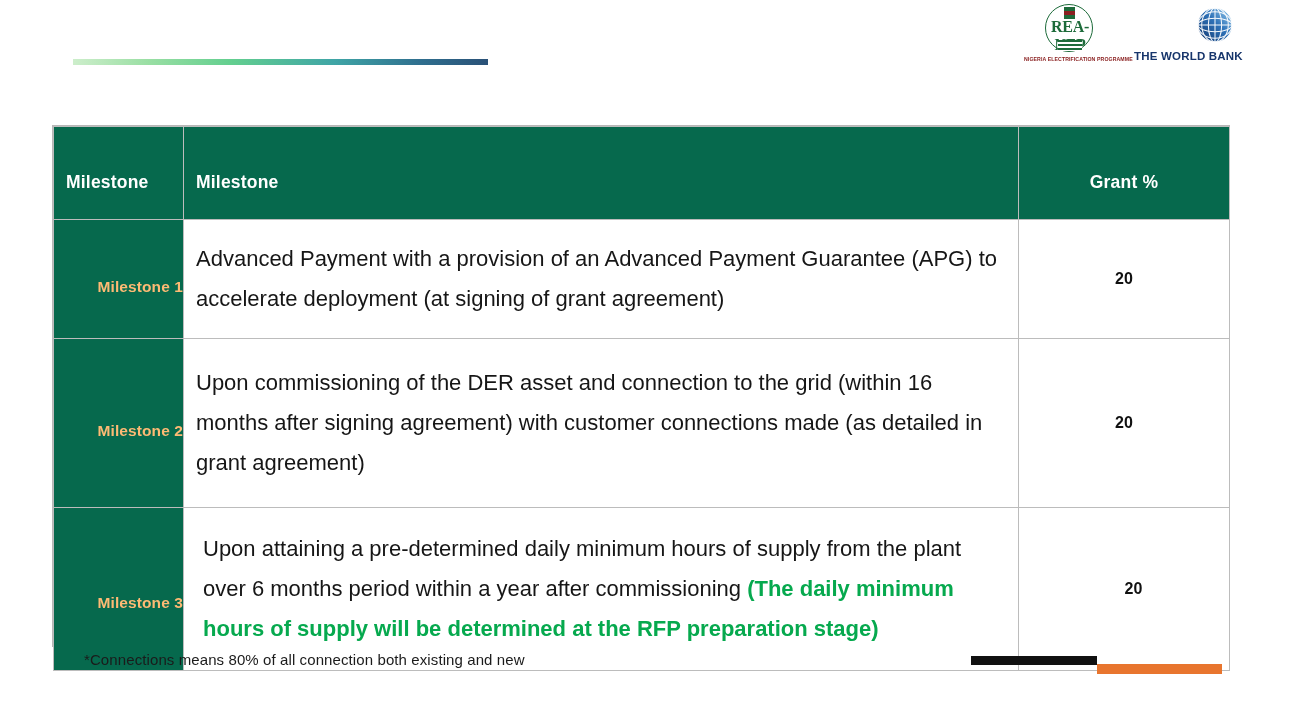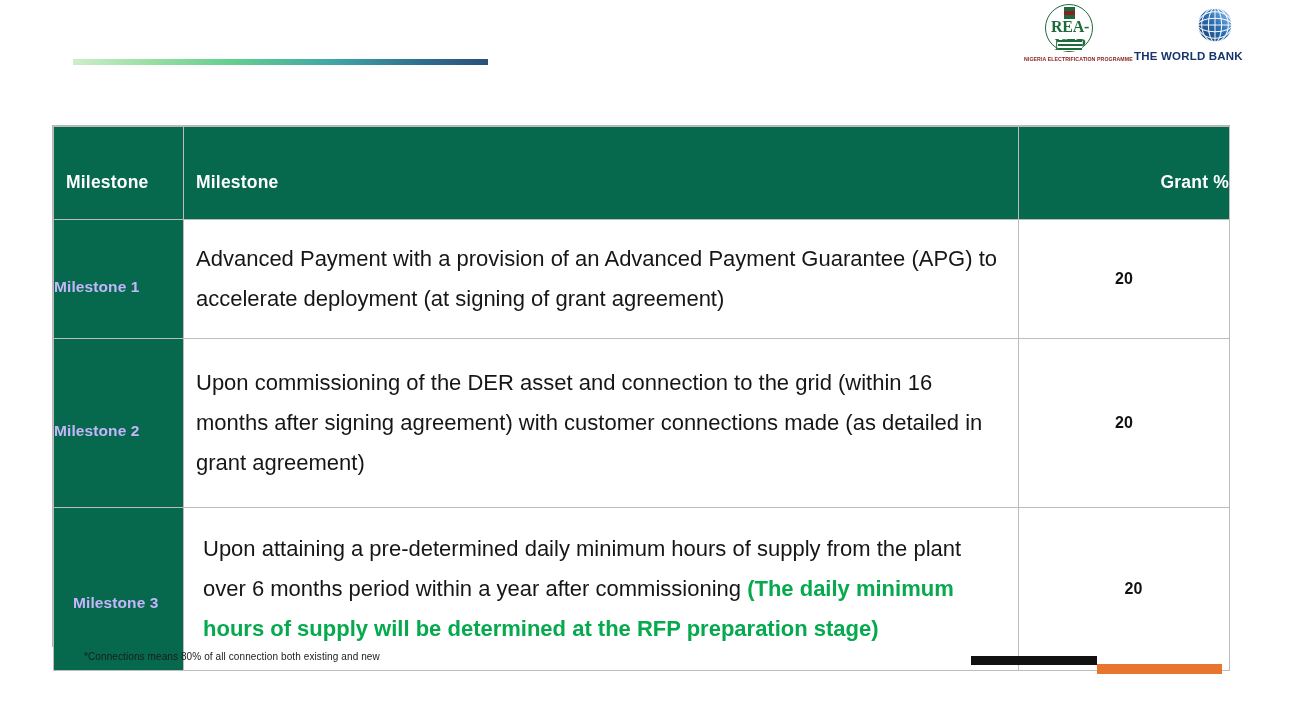--- a/index.html
+++ b/index.html
@@ -158,30 +158,30 @@
     font-size: 17.5px;
     font-weight: bold;
     letter-spacing: 0.2px;
   }
   th.h-milestone, th.h-activity {
     text-align: left;
     padding-left: 12px;
     padding-top: 18px;
   }
   th.h-grant {
-    text-align: right;
+    text-align: center;
     padding-top: 18px;
   }
 
   td.cell-milestone {
     background: #06694d;
-    color: #c4b5fd;
+    color: #fdba74;
     font-size: 15.5px;
     font-weight: bold;
-    text-align: left;
+    text-align: right;
     letter-spacing: 0.1px;
   }
   td.cell-activity {
     background: #ffffff;
     color: #161616;
     font-size: 22px;
     line-height: 1.82;
     padding: 0 14px 0 12px;
     text-align: left;
   }
@@ -203,21 +203,21 @@
 
   
   td.cell-milestone .ms-label { display: block; position: relative; top: 8px; }
   tr.row-3 td.cell-milestone .ms-label { top: 14px; }
 
   
   .footnote {
     position: absolute;
     left: 84px;
     top: 651px;
-    font-size: 10px;
+    font-size: 15px;
     color: #1b1b1b;
     letter-spacing: 0.1px;
     white-space: nowrap;
   }
 
   
   .bar-black {
     position: absolute;
     left: 971px;
     top: 656px;

